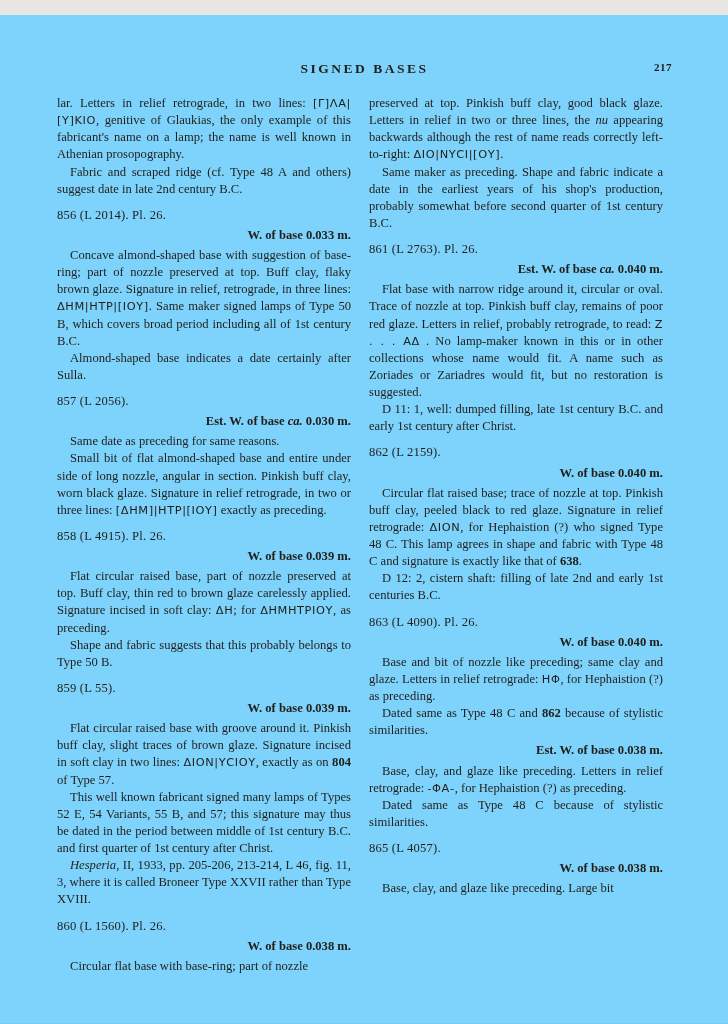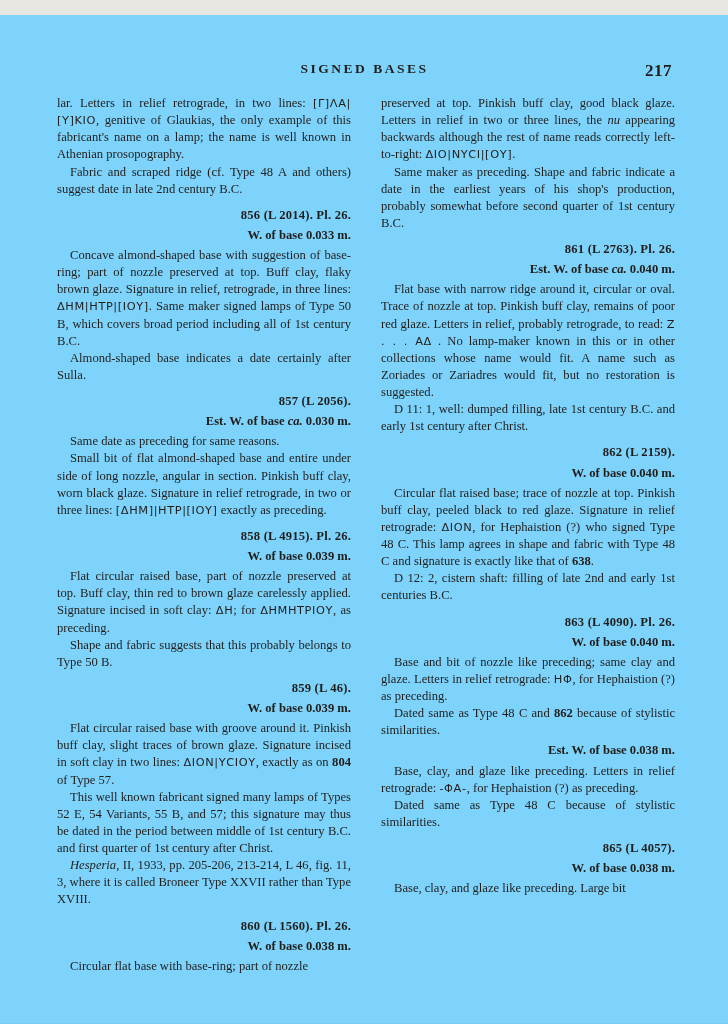--- a/index.html
+++ b/index.html
@@ -18,39 +18,39 @@
   .running-head{
     position:absolute;top:46px;left:57px;right:56px;
     height:18px;
   }
   .running-title{
     position:absolute;left:0;right:0;text-align:center;
     font-weight:bold;font-size:13.5px;letter-spacing:2.5px;
   }
   .page-number{
     position:absolute;right:0;top:0;
-    font-weight:bold;font-size:17px;letter-spacing:0.5px;
+    font-weight:bold;font-size:11px;letter-spacing:0.5px;
   }
   .content{
     position:absolute;top:80px;left:57px;right:44px;
-    display:flex;gap:30px;
+    display:flex;gap:18px;
   }
   .col{
     width:294px;height:896px;overflow:hidden;
     text-align:justify;
     font-size:12.6px;line-height:1.36;
     hyphens:auto;-webkit-hyphens:auto;
   }
   .col p{margin:0;padding:0;}
   .col p.p{text-indent:13px;}
   .col p.c{text-indent:0;}
   .col p.h{
-    font-weight:bold;text-indent:0;
+    font-weight:normal;text-indent:0;
     margin-top:9px;margin-bottom:3px;
-    letter-spacing:0.2px;text-align:right;
+    letter-spacing:0.2px;text-align:left;
   }
   .col p.m{
     text-indent:13px;
     margin-top:3px;margin-bottom:3px;
     text-align:right;
     font-weight:bold;
   }
   span.i{font-style:italic;}
   span.b{font-weight:bold;}
   span.g{
@@ -81,21 +81,21 @@
         <p class="p"><span>Concave almond-shaped base with suggestion of base-ring; part of nozzle preserved at top.  Buff clay, flaky brown glaze.  Signature in relief, retrograde, in three lines: </span><span class="g">ΔΗΜ|ΗΤΡ|[ΙΟΥ]</span><span>.  Same maker signed lamps of Type 50 B, which covers broad period including all of 1st century B.C.</span></p>
         <p class="p"><span>Almond-shaped base indicates a date certainly after Sulla.</span></p>
         <p class="h"><span>857 (L 2056).</span></p>
         <p class="m"><span>Est. W. of base </span><span class="i">ca.</span><span> 0.030 m.</span></p>
         <p class="p"><span>Same date as preceding for same reasons.</span></p>
         <p class="p"><span>Small bit of flat almond-shaped base and entire under side of long nozzle, angular in section. Pinkish buff clay, worn black glaze.  Signature in relief retrograde, in two or three lines:  </span><span class="g">[ΔΗΜ]|ΗΤΡ|[ΙΟΥ]</span><span> exactly as preceding.</span></p>
         <p class="h"><span>858 (L 4915).  Pl. 26.</span></p>
         <p class="m"><span>W. of base 0.039 m.</span></p>
         <p class="p"><span>Flat circular raised base, part of nozzle preserved at top.  Buff clay, thin red to brown glaze carelessly applied.  Signature incised in soft clay: </span><span class="g">ΔΗ</span><span>; for </span><span class="g">ΔΗΜΗΤΡΙΟΥ</span><span>, as preceding.</span></p>
         <p class="p"><span>Shape and fabric suggests that this probably belongs to Type 50 B.</span></p>
-        <p class="h"><span>859 (L 46).</span></p>
+        <p class="h"><span>859 (L 55).</span></p>
         <p class="m"><span>W. of base 0.039 m.</span></p>
         <p class="p"><span>Flat circular raised base with groove around it.  Pinkish buff clay, slight traces of brown glaze.  Signature incised in soft clay in two lines: </span><span class="g">ΔΙΟΝ|ΥCΙΟΥ</span><span>, exactly as on </span><span class="b">804</span><span> of Type 57.</span></p>
         <p class="p"><span>This well known fabricant signed many lamps of Types 52 E, 54 Variants, 55 B, and 57; this signature may thus be dated in the period between middle of 1st century B.C. and first quarter of 1st century after Christ.</span></p>
         <p class="p"><span class="i">Hesperia</span><span>, II, 1933, pp. 205-206, 213-214, L 46, fig. 11, 3, where it is called Broneer Type XXVII rather than Type XVIII.</span></p>
         <p class="h"><span>860 (L 1560).  Pl. 26.</span></p>
         <p class="m"><span>W. of base 0.038 m.</span></p>
         <p class="p"><span>Circular flat base with base-ring; part of nozzle</span></p>
       </div>
     <div class="col">
         <p class="c"><span>preserved at top.  Pinkish buff clay, good black glaze.  Letters in relief in two or three lines, the </span><span class="i">nu</span><span> appearing backwards although the rest of name reads correctly left-to-right: </span><span class="g">ΔΙΟ|ΝΥCΙ|[ΟΥ]</span><span>.</span></p>

